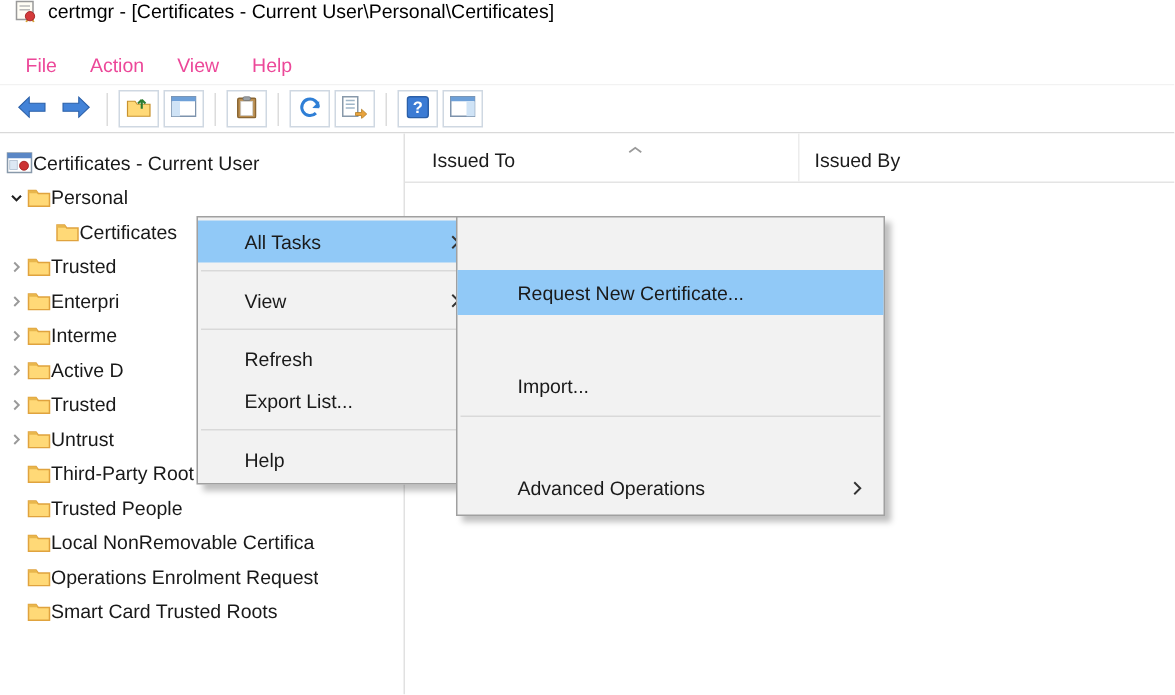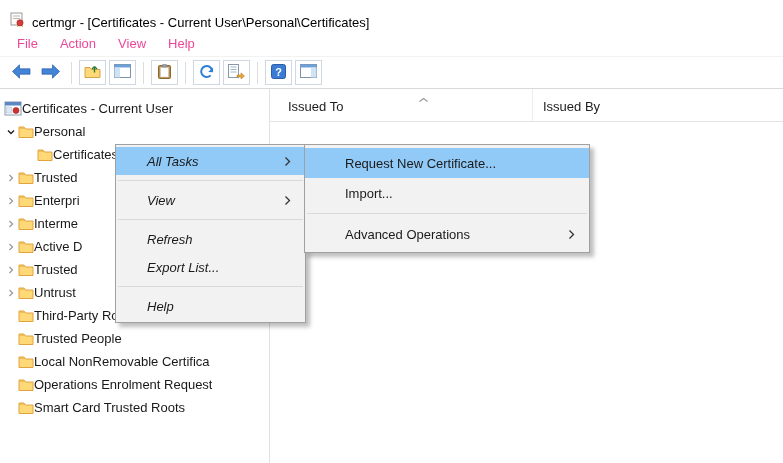--- a/index.html
+++ b/index.html
@@ -1,20 +1,20 @@
 <!DOCTYPE html>
 <html><head>
 <meta charset="utf-8">
 <style>
   * { box-sizing: border-box; margin: 0; padding: 0; }
   body { font-family: "Liberation Sans", sans-serif; background: #fff; }
   .screen { position: relative; width: 783px; height: 463px; background: #fff; overflow: hidden; font-size: 13px; color: #191919; }
 
   
-  .titlebar { height: 30px; display: flex; align-items: flex-end; padding-left: 9px; gap: 7px; background: #fff; }
+  .titlebar { height: 30px; display: flex; align-items: flex-start; padding-left: 9px; gap: 7px; background: #fff; }
   .titlebar .ttext { font-size: 13px; color: #000; }
 
   
   .menubar { height: 27px; display: flex; align-items: center; padding-left: 6px; background: #fff; border-bottom: 1px solid #f2f2f2; }
   .menubar .mitem { padding: 0 11px; height: 27px; line-height: 27px; color: #ec4899; cursor: default; }
 
   
   .toolbar { height: 32px; display: flex; align-items: center; padding-left: 7px; gap: 3px; background: #fff; border-bottom: 1px solid #d9d9d9; }
   .tbtn { width: 27px; height: 25px; display: flex; align-items: center; justify-content: center; background: #fff; border: 1px solid transparent; }
   .tbtn.boxed { border: 1px solid #cfd8e2; }
@@ -32,24 +32,24 @@
   
   .list-panel { flex: 1; position: relative; background: #fff; }
   .list-header { display: flex; height: 33px; border-bottom: 1px solid #e4e4e4; position: relative; }
   .col { display: flex; align-items: flex-end; padding-bottom: 7px; color: #1c1c1c; }
   .col1 { width: 263px; padding-left: 18px; border-right: 1px solid #ececec; position: relative; }
   .col2 { flex: 1; padding-left: 10px; }
   .sort-caret { position: absolute; left: 148px; top: 2px; }
 
   
   .menu { position: absolute; background: #f2f2f2; border: 1px solid #a0a0a0; box-shadow: 4px 4px 4px rgba(0,0,0,0.25); padding: 2px 0; z-index: 10; }
-  .cmenu { left: 115px; top: 144px; width: 191px; font-style: italic; }
+  .cmenu { left: 131px; top: 144px; width: 191px; }
   .smenu { left: 304px; top: 144px; width: 286px; z-index: 11; padding: 3px 0; }
   .menu-item { height: 28px; display: flex; align-items: center; padding: 0 14px 0 31px; color: #1a1a1a; cursor: default; }
-  .smenu .menu-item { height: 30px; padding-left: 40px; }
+  .smenu .menu-item { height: 30px; padding-left: 40px; margin-top: 32px; }
   .menu-item.hl { background: #91c9f7; }
   .menu-item .arrow { margin-left: auto; display: flex; align-items: center; }
   .menu-sep { height: 1px; background: #d9d9d9; margin: 5px 2px; }
 </style>
 </head>
 <body>
 
 <div class="screen">
 
   <div class="titlebar">

